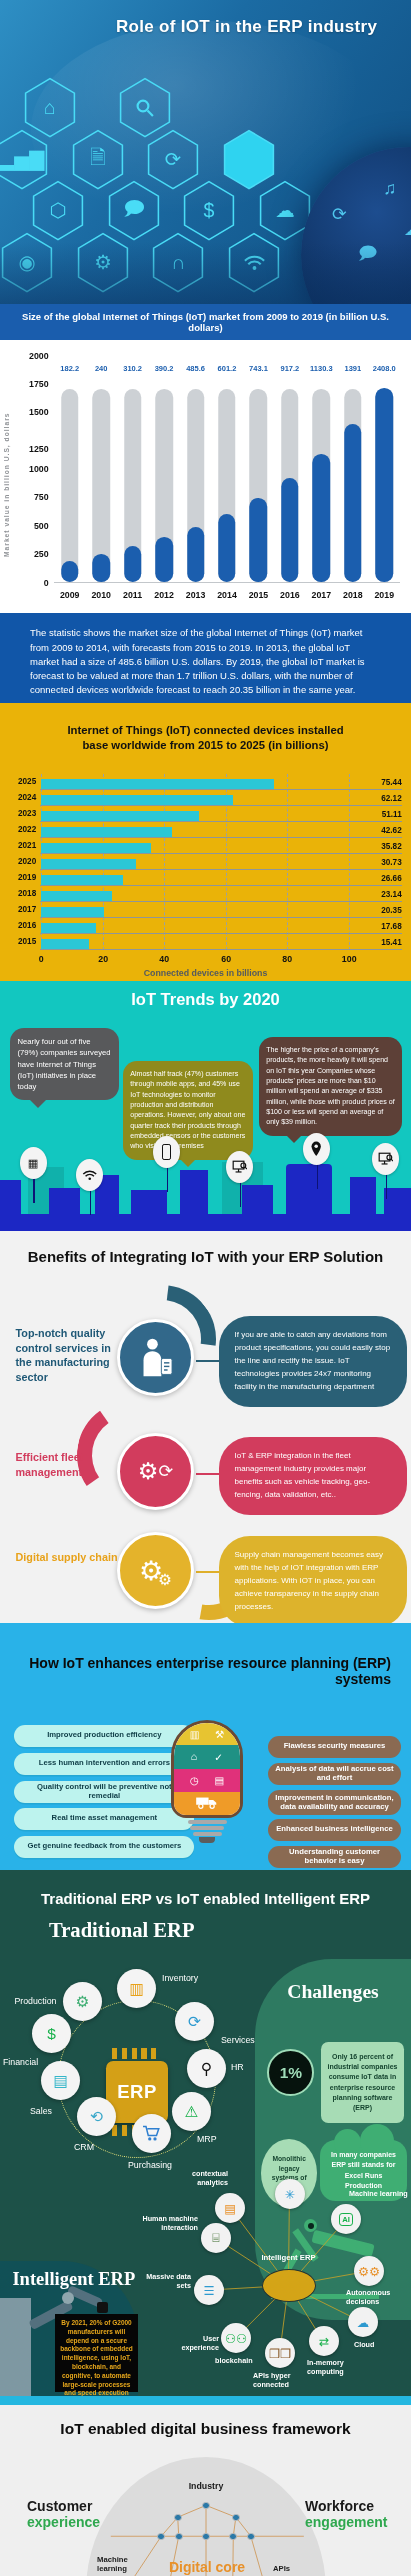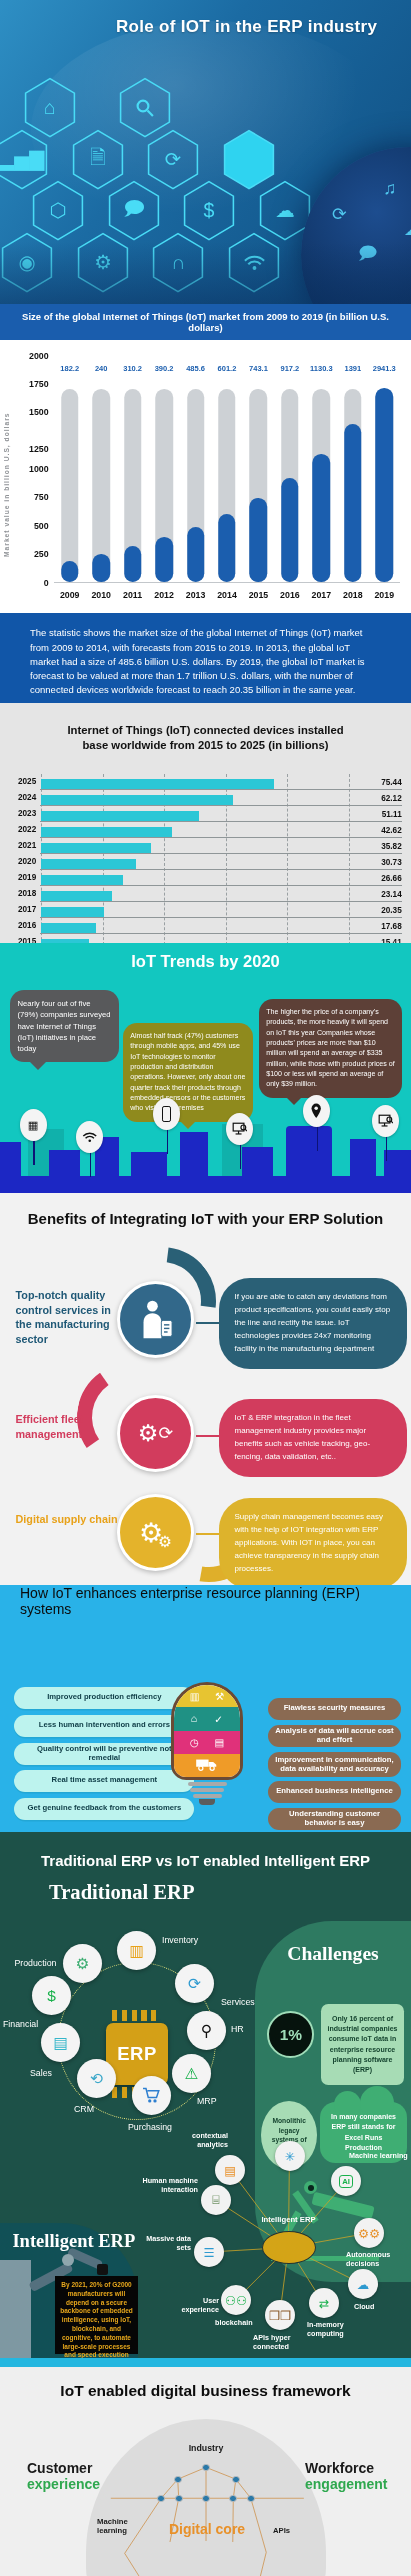--- a/index.html
+++ b/index.html
@@ -31,21 +31,21 @@
   .vgray,.vfill { position:absolute; bottom:0; left:50%; transform:translateX(-50%); width:17.5px; border-radius:8.8px; }
   .vgray { height:85%; background:#cdd1d5; }
   .vfill { background:#1b5eae; }
   .vlabel { position:absolute; top:8.2px; left:-12%; width:124%; text-align:center; color:#1b5eae; font-weight:700; font-size:7.5px; }
   .vyear { position:absolute; bottom:-18.5px; width:100%; text-align:center; font-weight:700; font-size:8.8px; color:#111; }
 
   
   #note-band { height:90px; background:#1156a8; color:#fff; padding:13.4px 30px; font-size:9.5px; line-height:1.5; }
 
   
-  #hchart { height:240px; background:#e5e5e5; }
+  #hchart { height:278px; background:#eab308; }
   #hchart .title { padding-top:19.6px; margin:0 auto; max-width:278px; text-align:center; font-weight:700; font-size:11.3px; line-height:1.4; color:#111; }
   #hplot { position:absolute; left:0; top:71px; width:411px; height:176px; display:flex; flex-direction:column; }
   .hgrid { position:absolute; top:0; height:176px; width:0; border-left:0.8px dashed #9aa0a3; }
   .hrow { position:relative; height:16px; }
   .hyear { position:absolute; left:7.2px; width:29px; top:3.1px; text-align:right; font-weight:700; font-size:8.2px; color:#111; }
   .hline { position:absolute; left:40px; right:9.3px; bottom:0; border-bottom:0.8px solid #8f9698; }
   .hbarwrap { position:absolute; left:41px; right:9.3px; bottom:1px; height:10.3px; }
   .hbar { height:100%; background:#2bc7d6; }
   .hval { position:absolute; right:0; bottom:2.1px; font-weight:700; font-size:8.2px; color:#111; }
   .hxt { position:absolute; top:251px; width:23px; margin-left:-11.3px; text-align:center; font-weight:700; font-size:8.8px; color:#111; }
@@ -73,21 +73,21 @@
   #benefits { height:392px; background:#f2f2f2; }
   #benefits h2 { text-align:center; font-size:15px; font-weight:800; color:#111; padding-top:16.5px; }
   .b-label { position:absolute; width:108px; font-size:10.8px; font-weight:700; line-height:1.35; }
   .b-circle { position:absolute; width:77px; height:77px; border-radius:50%; border:3.1px solid #fff; box-shadow:0 1.5px 5.2px rgba(0,0,0,.25); display:flex; align-items:center; justify-content:center; color:#fff; }
   .b-cres { position:absolute; width:108px; height:108px; border-radius:50%; border:15.5px solid transparent; }
   .b-conn { position:absolute; height:1.5px; }
   .b-bubble { position:absolute; width:188px; border-radius:31px; color:#fff; font-size:8px; line-height:1.6; padding:13.4px 15.5px; font-weight:500; }
 
   
   #enhance { height:247px; background:#29b2e8; }
-  #enhance h2 { text-align:left; font-size:14px; font-weight:400; color:#0b0b0b; max-width:371px; margin:0 auto; }
+  #enhance h2 { text-align:right; font-size:14px; font-weight:700; color:#0b0b0b; padding-top:32px; max-width:371px; margin:0 auto; }
   .pill { position:absolute; height:21.6px; border-radius:11.3px; display:flex; align-items:center; justify-content:center; text-align:center; font-weight:700; font-size:7.7px; line-height:1.15; padding:0 7.2px; }
   .pill.l { left:14.4px; width:180px; background:#bdf3ee; color:#0e3c46; box-shadow:0 1.5px 0 #0e7f8c33; }
   .pill.r { left:268px; width:133px; background:#8a6a52; color:#fff; }
   #bulb { position:absolute; left:171px; top:97px; width:72px; }
   #bulb .body { width:72px; height:98px; border:3.6px solid #6b4a35; border-radius:37px 37px 15.5px 15.5px; overflow:hidden; background:#fff; }
   #bulb .band { display:flex; align-items:center; justify-content:space-evenly; color:#fff; font-size:10.3px; }
   #bulb .screw { width:39px; height:4.6px; background:#a9a9a9; border-radius:2.6px; margin:1.5px auto 0; }
   #bulb .nub { width:15.5px; height:6.2px; background:#5c5c5c; border-radius:0 0 4.1px 4.1px; margin:1px auto 0; }
 
   
@@ -282,21 +282,21 @@
           <div class="vfill" style="height: 56.515%;"></div>
           <div class="vyear">2017</div>
         </div>
       <div class="vcol">
           <div class="vlabel">1391</div>
           <div class="vgray"></div>
           <div class="vfill" style="height: 69.55%;"></div>
           <div class="vyear">2018</div>
         </div>
       <div class="vcol">
-          <div class="vlabel">2941.3</div>
+          <div class="vlabel">2408.0</div>
           <div class="vgray"></div>
           <div class="vfill" style="height: 85.52%;"></div>
           <div class="vyear">2019</div>
         </div>
     </div>
   </section>
 
   <section id="note-band">
     <p>The statistic shows the market size of the global Internet of Things (IoT) market from 2009 to 2014, with forecasts from 2015 to 2019. In 2013, the global IoT market had a size of 485.6 billion U.S. dollars. By 2019, the global IoT market is forecast to be valued at more than 1.7 trillion U.S. dollars, with the number of connected devices worldwide forecast to reach 20.35 billion in the same year.</p>
   </section>

